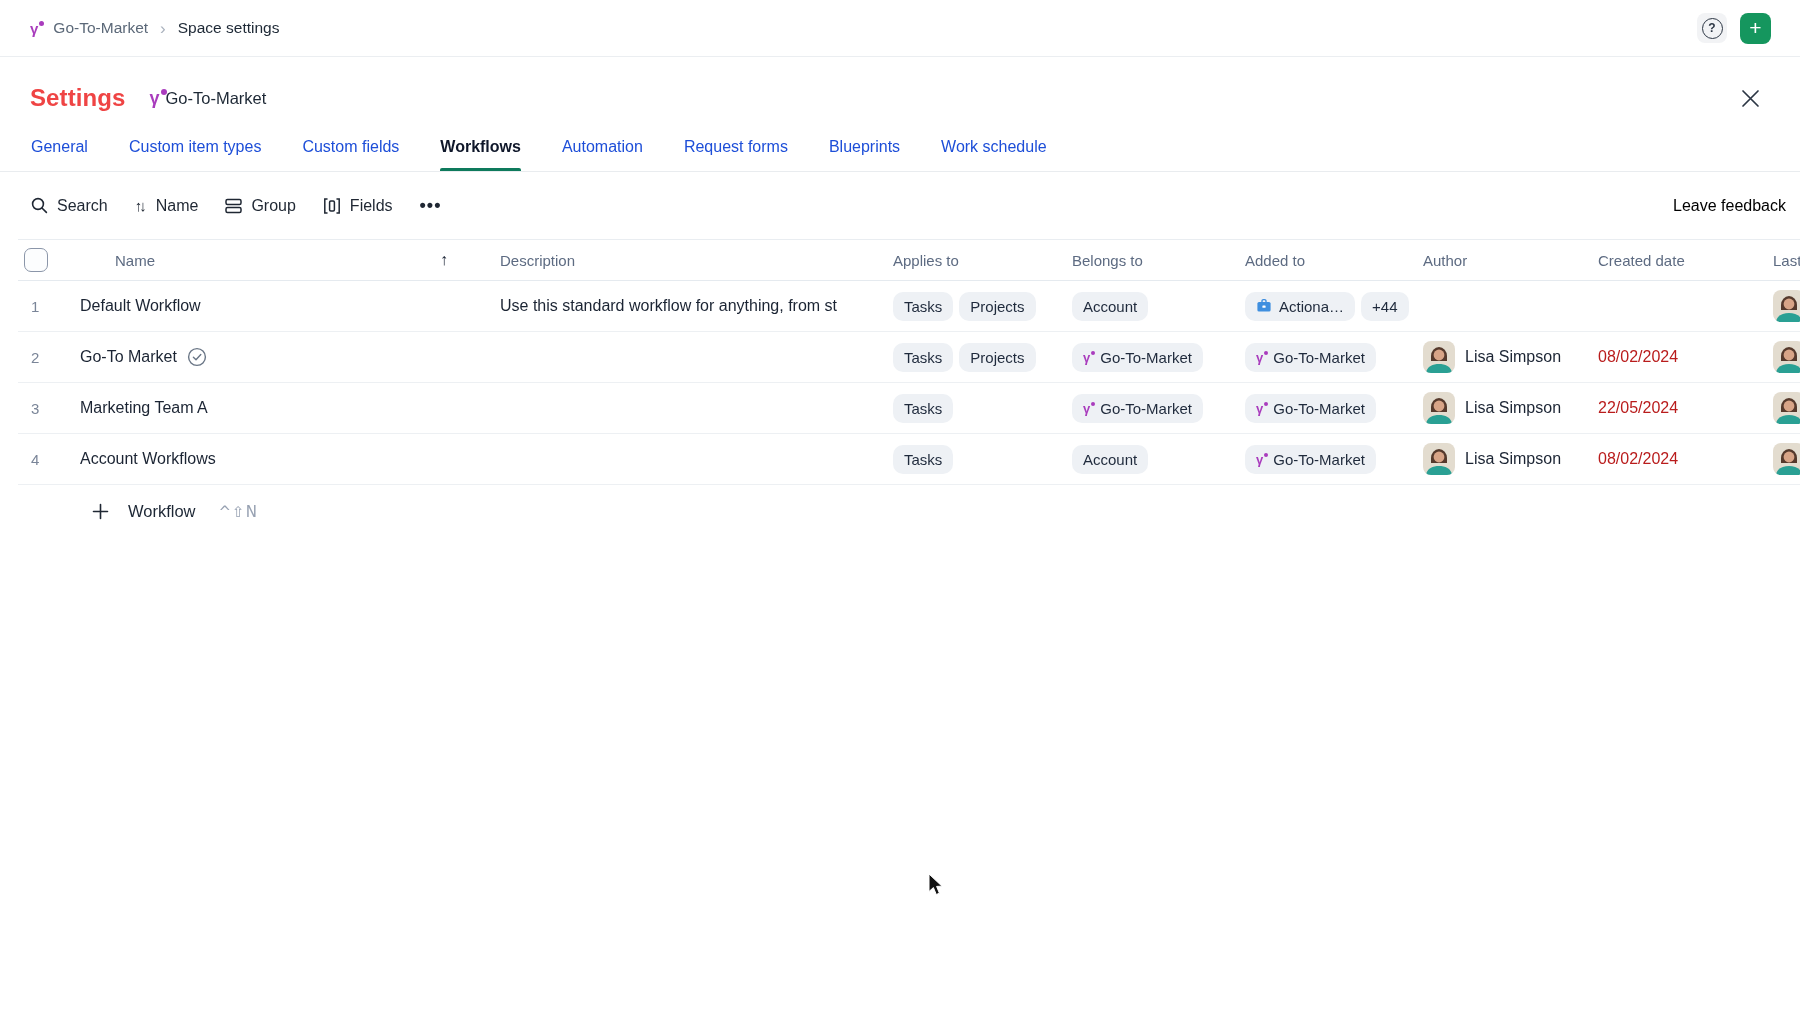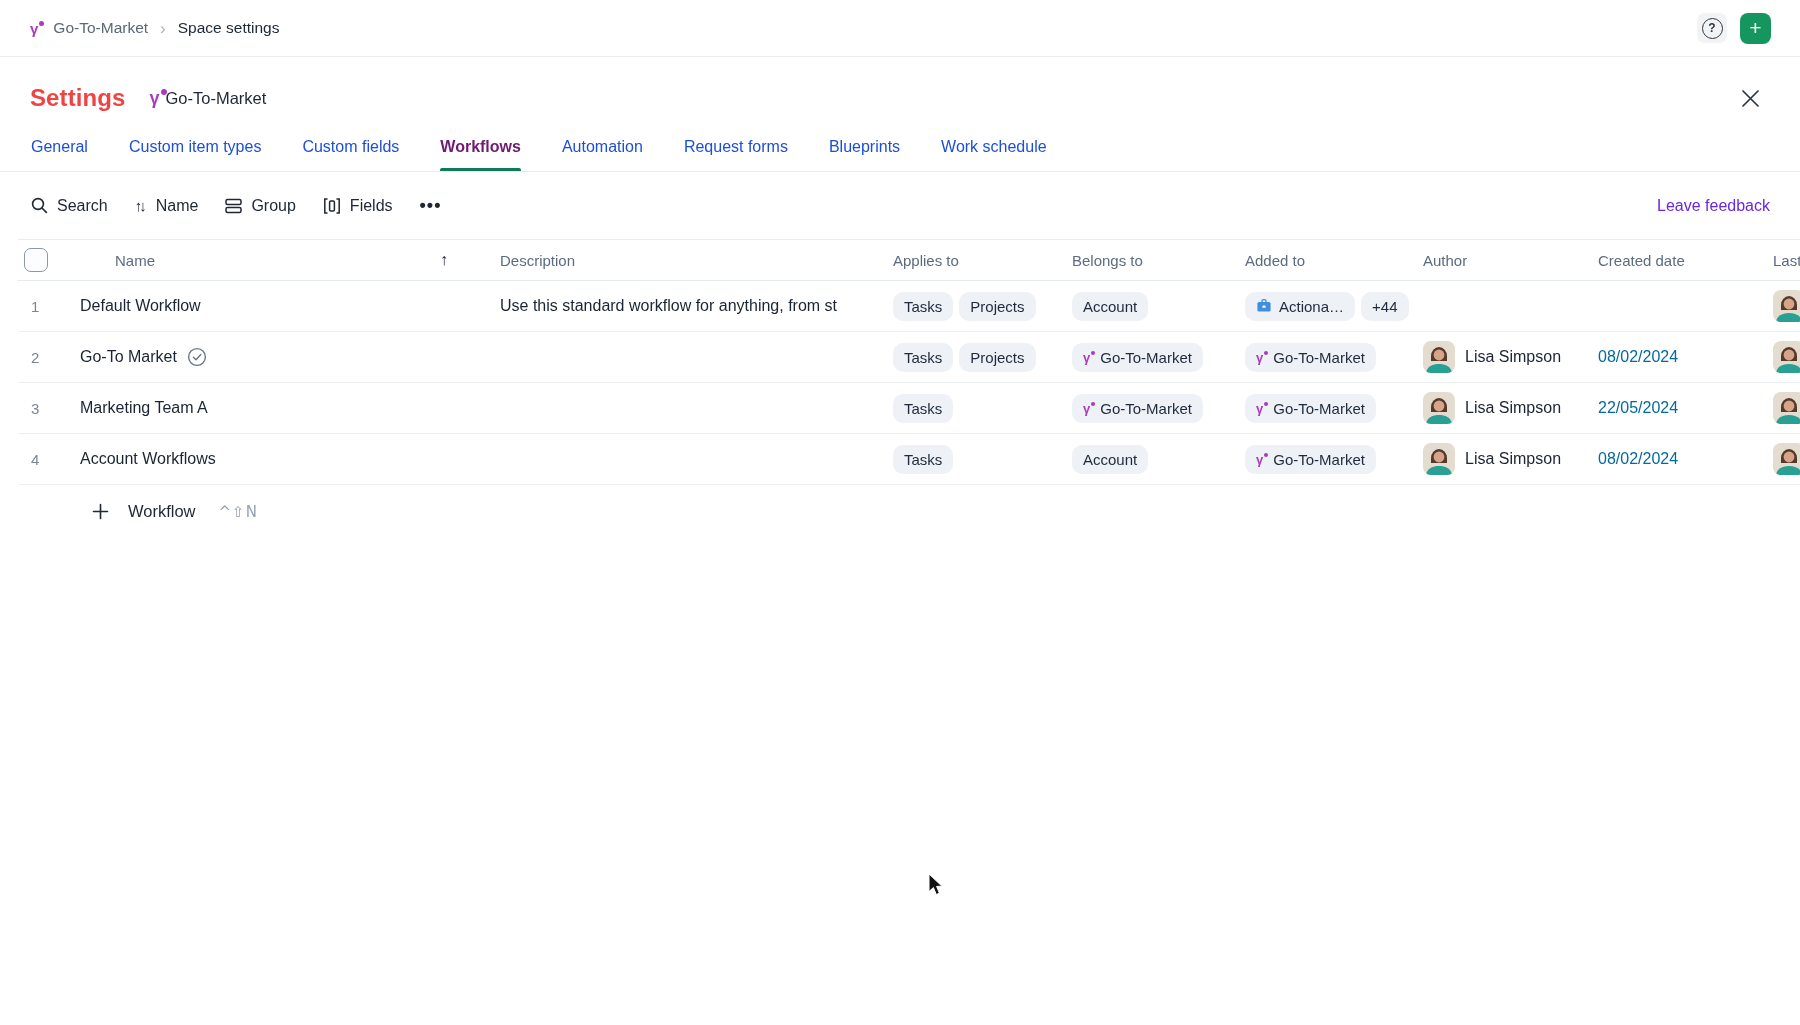--- a/index.html
+++ b/index.html
@@ -34,31 +34,31 @@
   
   .panel-head { display:flex; align-items:center; padding:27px 36px 0 30px; }
   .panel-title { font-size:24px; font-weight:700; color:#ef4444; letter-spacing:.1px; }
   .panel-space { display:flex; align-items:center; margin-left:24px; font-size:16.5px; color:#1d2835; }
   .close-btn { margin-left:auto; width:28px; height:28px; display:flex; align-items:center;
     justify-content:center; cursor:pointer; }
 
   
   .tabs { display:flex; gap:41px; padding:0 31px; margin-top:17px; border-bottom:1px solid #e9ecef; }
   .tab { font-size:16px; color:#1d4ed8; padding:9px 0 15px; cursor:pointer; position:relative; white-space:nowrap; }
-  .tab.active { color:#701a75; font-weight:600; }
+  .tab.active { color:#0f172a; font-weight:600; }
   .tab.active::after { content:""; position:absolute; left:0; right:0; bottom:0; height:3px;
     background:#0E7A5C; border-radius:2px 2px 0 0; }
 
   
-  .toolbar { height:67px; display:flex; align-items:center; padding:0 30px 0 31px; gap:27px; }
+  .toolbar { height:67px; display:flex; align-items:center; padding:0 14px 0 31px; gap:27px; }
   .tool { display:flex; align-items:center; gap:9px; font-size:16px; color:#1f2733; cursor:pointer; }
   .tool svg { display:block; }
   .sort-arrows { font-size:15px; letter-spacing:-3px; color:#1f2733; padding-right:3px; }
   .dots { font-size:18px; letter-spacing:1px; color:#1f2733; font-weight:700; }
-  .feedback { margin-left:auto; font-size:16px; color:#6d28d9; cursor:pointer; }
+  .feedback { margin-left:auto; font-size:16px; color:#000000; cursor:pointer; }
 
   
   .table { margin-left:18px; width:1782px; overflow:hidden; }
   .thead { display:flex; align-items:center; height:42px; border-top:1px solid #e9edf1;
     border-bottom:1px solid #e5eaef; font-size:15px; color:#5d6b82; }
   .trow { display:flex; align-items:center; height:51px; border-bottom:1px solid #edf0f3; }
   .c-sel     { width:60px;  flex:none; display:flex; align-items:center; }
   .c-name    { width:392px; flex:none; display:flex; align-items:center; overflow:hidden; }
   .c-desc    { width:395px; flex:none; overflow:hidden; white-space:nowrap;margin-left:28px; }
   .c-applies { width:179px; flex:none; display:flex; overflow:hidden; }
@@ -74,21 +74,21 @@
   .sort-up { margin-left:auto; margin-right:22px; color:#20293a; font-size:16px; }
   .row-num { font-size:15px; color:#7a8598; padding-left:13px; }
   .name-txt { font-size:16px; color:#1b2433; padding-left:2px; white-space:nowrap; }
   .td-desc { font-size:16px; color:#1b2433; }
   .chips { display:flex; gap:6px; align-items:center; }
   .chip { background:#eef1f5; border-radius:10px; padding:6px 11px; font-size:15px; color:#1f2a3c;
     display:inline-flex; align-items:center; gap:7px; white-space:nowrap; flex:none; }
   .chip .clip { max-width:76px; overflow:hidden; white-space:nowrap; display:inline-block; }
   .avatar { width:32px; height:32px; border-radius:8px; overflow:hidden; flex:none; margin-right:10px; }
   .person-name { font-size:16px; color:#1b2433; white-space:nowrap; }
-  .date-txt { font-size:16px; color:#0369a1; }
+  .date-txt { font-size:16px; color:#b91c1c; }
   .check-circle { margin-left:10px; display:flex; align-items:center; }
 
   
   .add-row { display:flex; align-items:center; margin:17px 0 0 92px; cursor:pointer;text-align:right; }
   .add-row .plus-icon { display:flex; align-items:center; margin-right:19px; }
   .add-label { font-size:16.5px; color:#1d2735; }
   .shortcut { margin-left:23px; font-size:15px; color:#97a1b2;
     font-family:"DejaVu Sans", sans-serif; letter-spacing:1px; }
 
   

